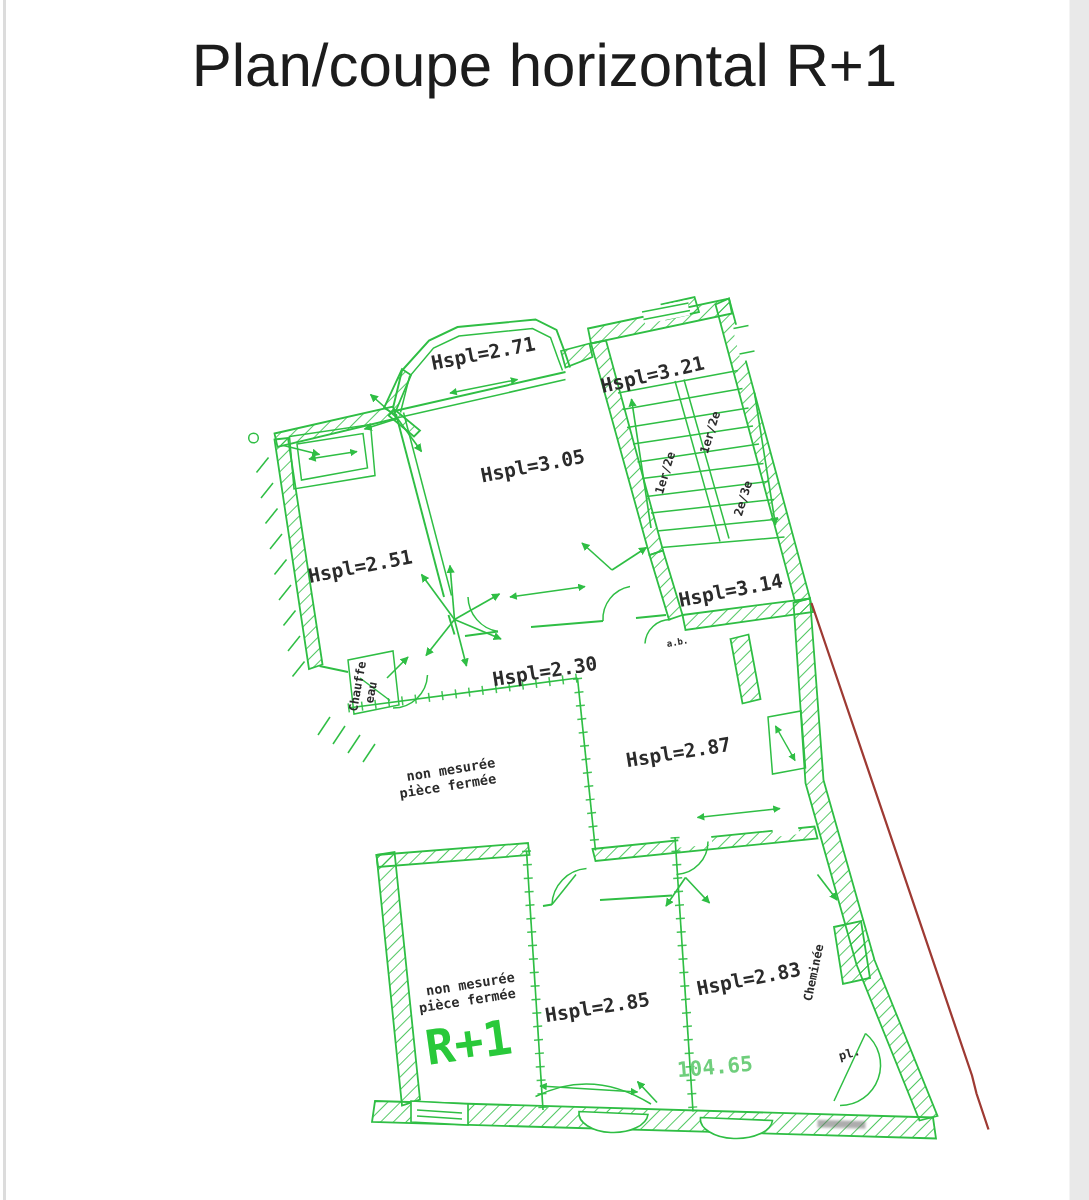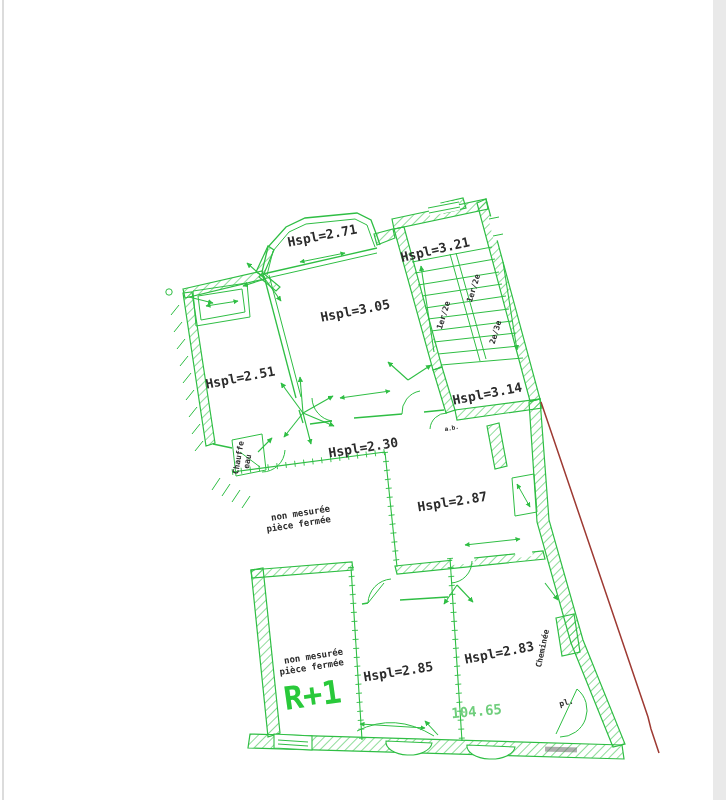--- a/index.html
+++ b/index.html
@@ -30,20 +30,21 @@
   .area{font-size:14px;font-weight:bold;fill:#6fce7c;}
   .smudge{position:absolute;left:545px;top:747px;width:32px;height:5px;background:#6b6b6b;
           opacity:.55;filter:blur(.6px);transform:rotate(1.5deg);}
 </style>
 </head>
 <body>
 
 <div id="page">
   <div id="edge-left"></div>
   <div id="edge-right"></div>
+  <div id="title">Plan/coupe horizontal R+1</div>
 
   <svg width="726" height="800" viewBox="0 0 726 800">
     <defs>
       <pattern id="h" patternUnits="userSpaceOnUse" width="6" height="6" patternTransform="rotate(45)">
         <line x1="0" y1="0" x2="0" y2="6" stroke="#2fbe44" stroke-width="1.1"></line>
       </pattern>
       <marker id="ah" markerWidth="7" markerHeight="7" refX="4.5" refY="2.5" orient="auto">
         <path d="M0,0 L5,2.5 L0,5 z" fill="#2fbe44"></path>
       </marker>
       <marker id="ahr" markerWidth="7" markerHeight="7" refX="0.5" refY="2.5" orient="auto">

